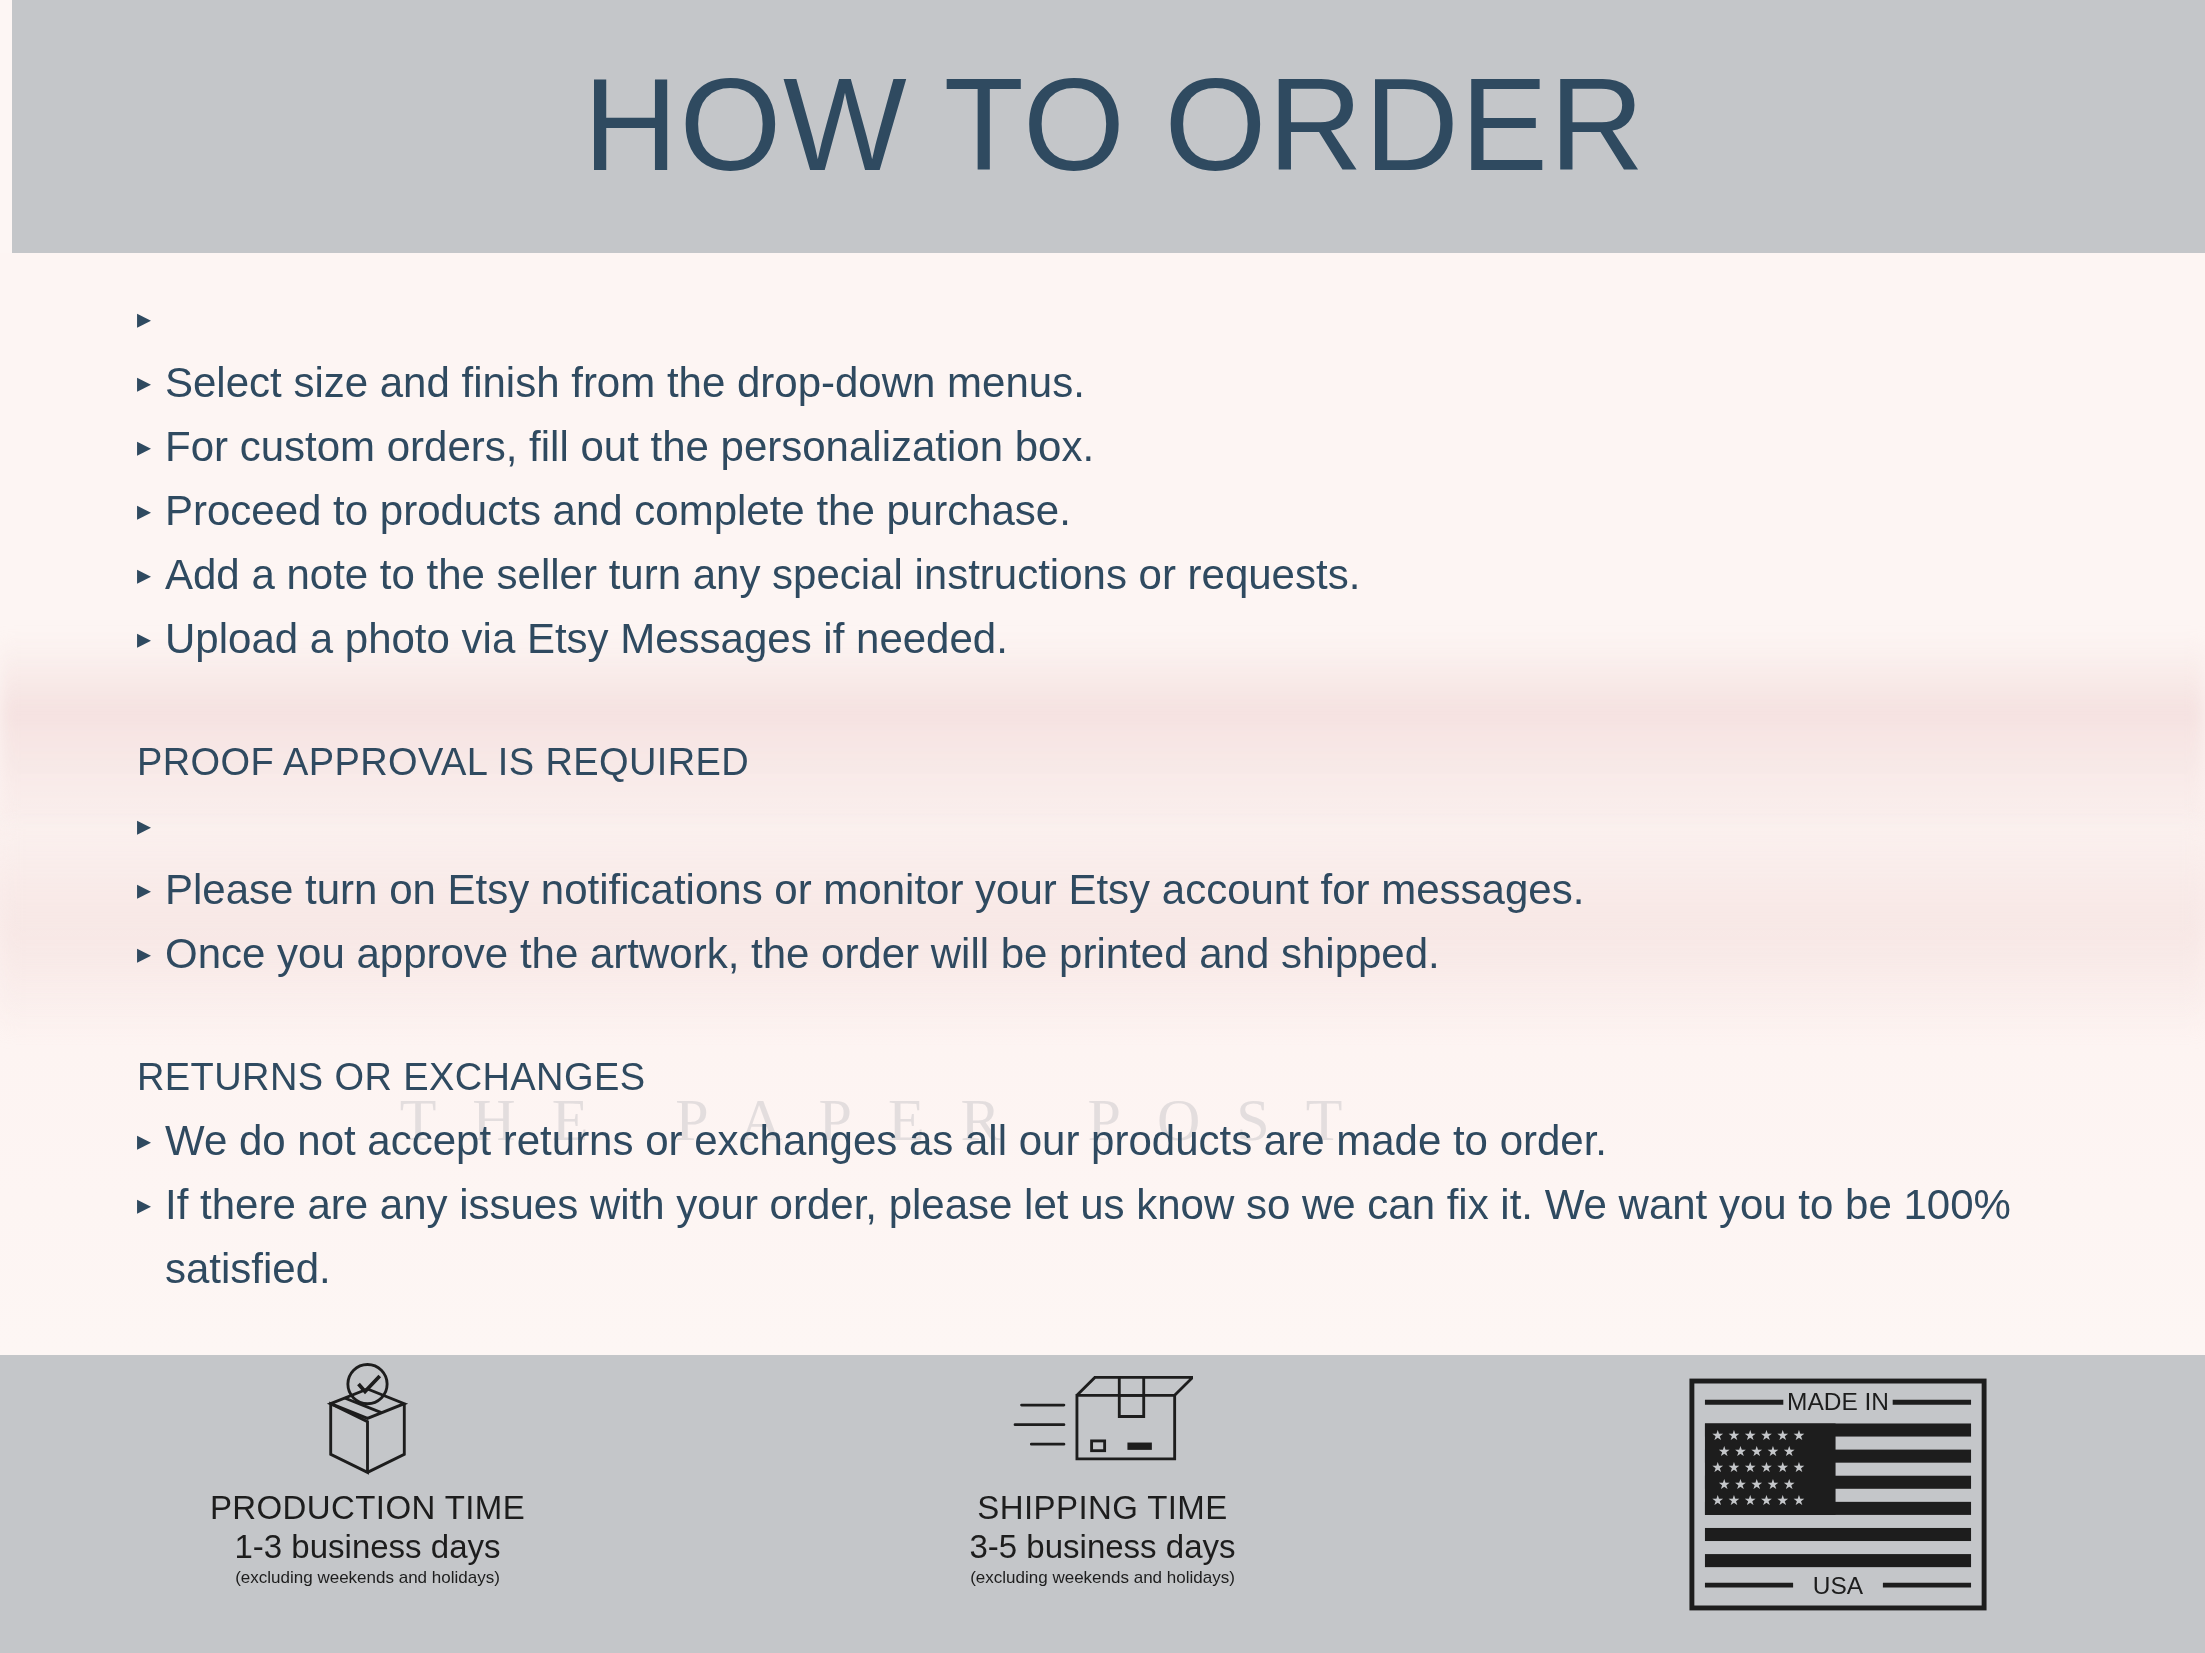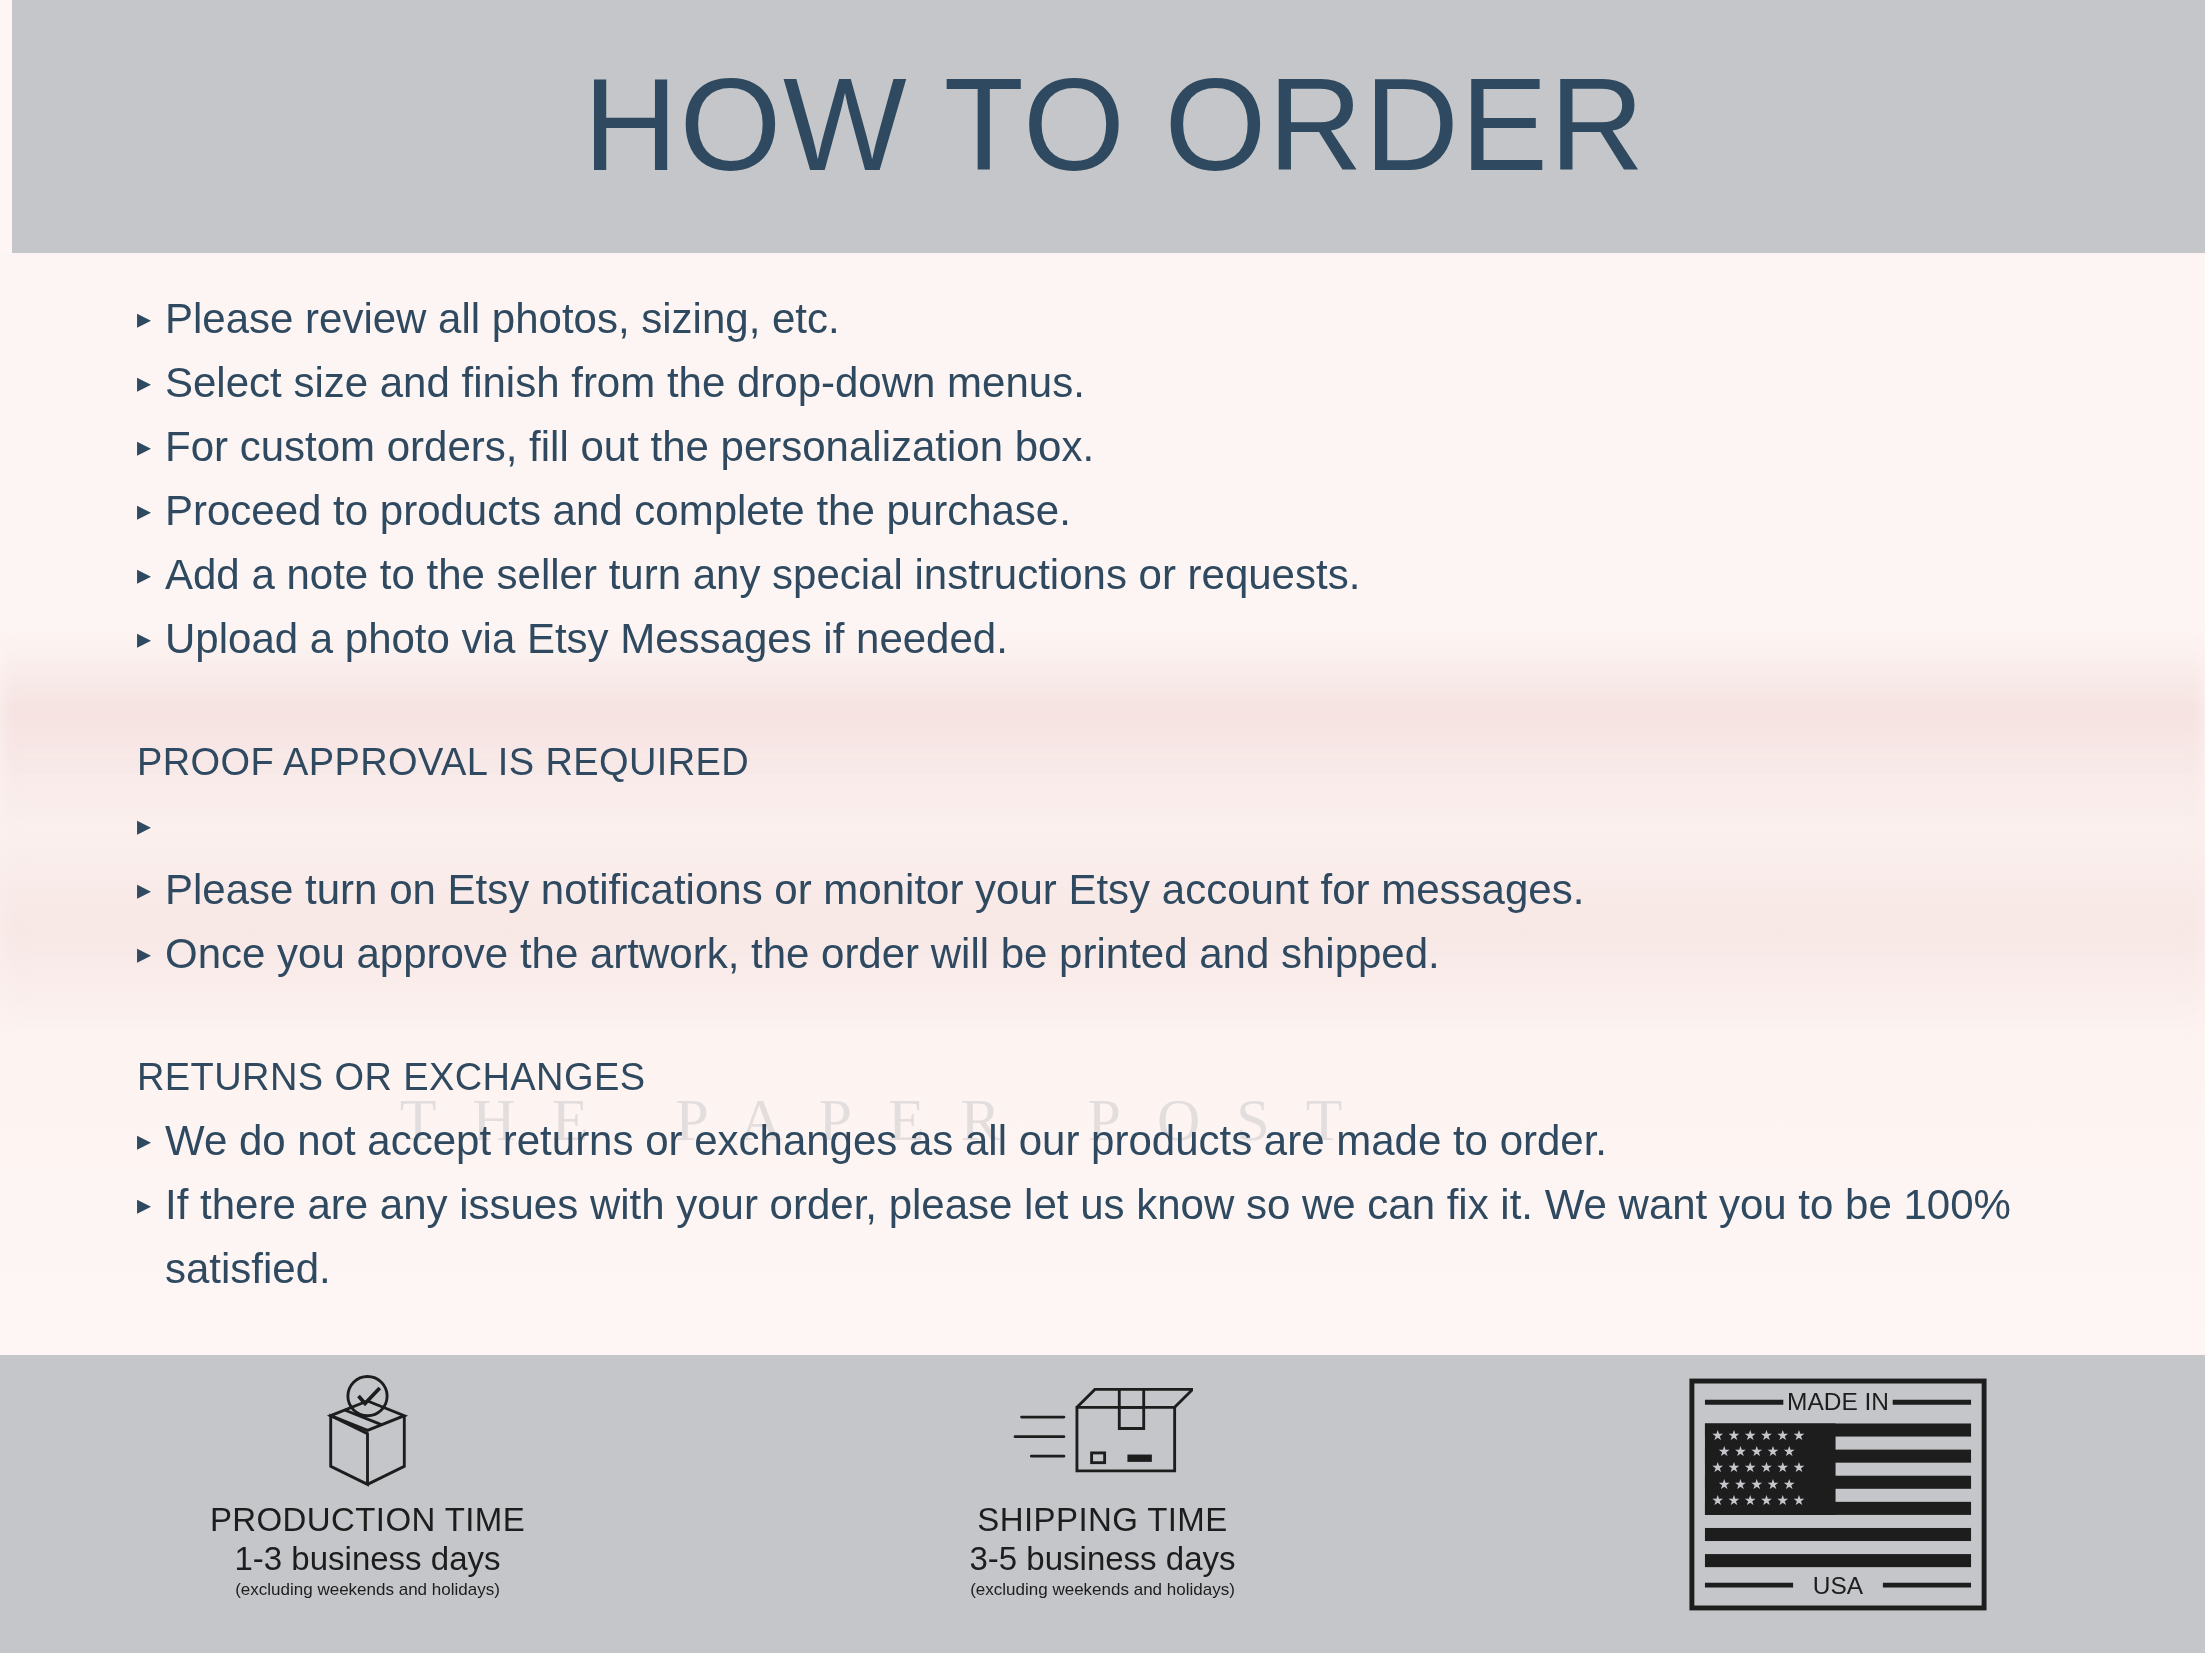--- a/index.html
+++ b/index.html
@@ -129,21 +129,21 @@
     width: 2205px;
     height: 299px;
     background: #c4c6c9;
     display: flex;
     align-items: flex-start;
     justify-content: space-around;
   }
   .foot-col {
     text-align: center;
     color: #1d1d1d;
-    padding-top: 18px;
+    padding-top: 6px;
     width: 506px;
   }
   .foot-icon {
     height: 123px;
     display: flex;
     align-items: center;
     justify-content: center;
   }
   .foot-title {
     font-size: 33px;
@@ -173,21 +173,20 @@
 
   <div class="body-area">
     <div class="wash1"></div>
     <div class="wash2"></div>
     <div class="watermark">THE PAPER POST</div>
 
     <div class="content">
 
       <div class="bullet-line">
         <span class="bullet-mark">▸</span>
-        <span class="bullet-text">Please review all photos, sizing, etc.</span>
       </div>
       <div class="bullet-line">
         <span class="bullet-mark">▸</span>
         <span class="bullet-text">Select size and finish from the drop-down menus.</span>
       </div>
       <div class="bullet-line">
         <span class="bullet-mark">▸</span>
         <span class="bullet-text">For custom orders, fill out the personalization box.</span>
       </div>
       <div class="bullet-line">

